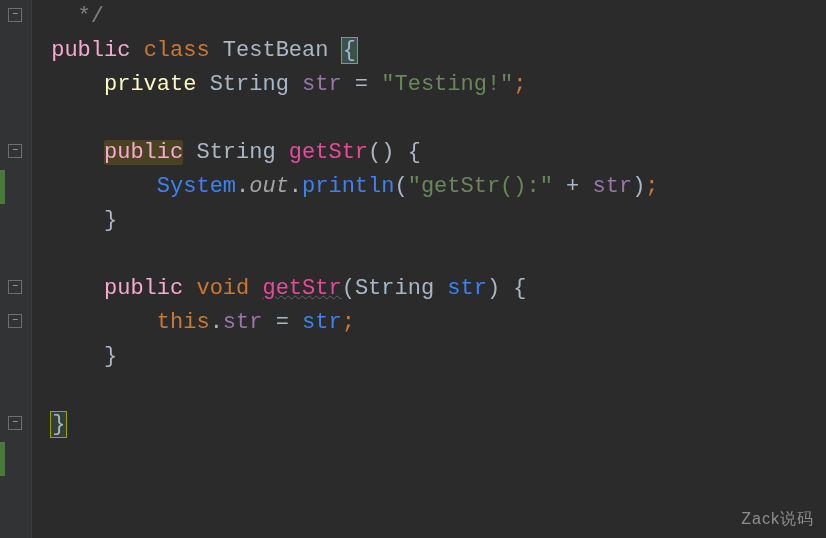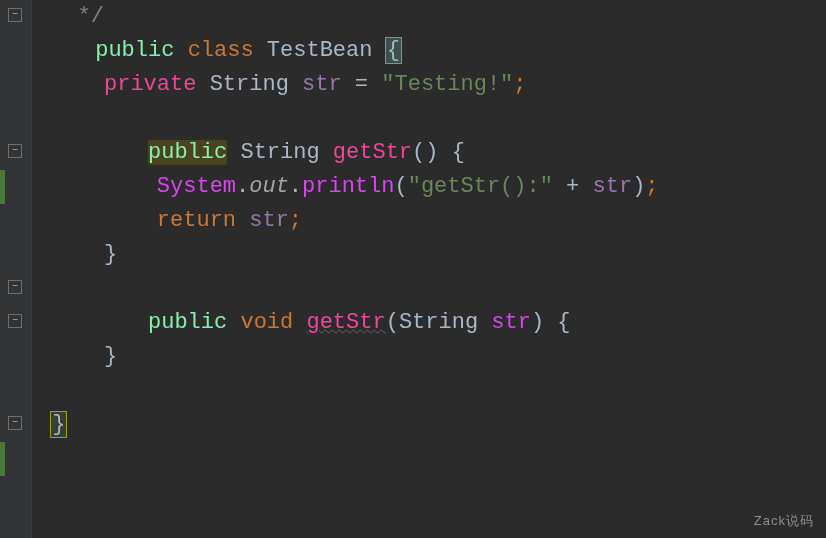--- a/index.html
+++ b/index.html
@@ -51,28 +51,28 @@
     flex: 1;
     padding-left: 6px;
     position: relative;
   }
   .line {
     height: 34px;
     line-height: 34px;
     white-space: pre;
     position: relative;
   }
-  .kw-public { color: #86efac; margin-left: 44px; }
+  .kw-public { color: #f9a8d4; }
   .kw-class { color: #cc7832; }
-  .kw-private { color: #ec4899; }
+  .kw-private { color: #fef9c3; }
   .kw-return { color: #cc7832; }
   .kw-void { color: #cc7832; }
   .kw-this { color: #cc7832; }
   .type { color: #a9b7c6; text-align: right; }
-  .ident { color: #d946ef; }
+  .ident { color: #3b82f6; }
   .classname { color: #a9b7c6; margin-top: 23px; }
   .field { color: #9876aa; }
   .static-field { color: #a3a3a3; font-style: italic; }
   .method { color: #ec4899; }
   .string { color: #6a8759; }
   .punct { color: #a9b7c6; }
   .semicolon { color: #cc7832; }
   .comment { color: #808080; }
   .brace-match {
     border: 1px solid #a0a000;
@@ -92,21 +92,21 @@
     background: #344134;
     padding: 0 1px;
     margin: 0 -1px;
   }
   .watermark {
     position: absolute;
     right: 12px;
     bottom: 8px;
     color: rgba(220,220,220,0.55);
     font-family: sans-serif;
-    font-size: 13px;
+    font-size: 16px;
     letter-spacing: 1px;
   }
 </style>
 </head>
 <body>
 
 <div class="editor">
   <div class="gutter">
 
   <div class="fold-marker" style="top: 8px;"></div>
@@ -124,28 +124,28 @@
     <div class="line"><span> </span><span class="kw-public">public</span><span class="punct"> </span><span class="kw-class">class</span><span class="punct"> </span><span class="classname">TestBean</span><span class="punct"> </span><span class="punct brace-match">{</span></div>
 
     <div class="line"><span>     </span><span class="kw-private">private</span><span class="punct"> </span><span class="type">String</span><span class="punct"> </span><span class="field">str</span><span class="punct"> = </span><span class="string">"Testing!"</span><span class="semicolon">;</span></div>
 
     <div class="line"><span></span></div>
 
     <div class="line"><span>     </span><span class="kw-public public-highlight">public</span><span class="punct"> </span><span class="type">String</span><span class="punct"> </span><span class="method">getStr</span><span class="punct">()</span><span class="punct"> {</span></div>
 
     <div class="line"><span>         </span><span class="ident">System</span><span class="punct">.</span><span class="static-field">out</span><span class="punct">.</span><span class="ident">println</span><span class="punct">(</span><span class="string">"getStr():"</span><span class="punct"> + </span><span class="field">str</span><span class="punct">)</span><span class="semicolon">;</span></div>
 
-    <div class="line"><span>         </span><span class="kw-return">return</span><span> </span><span class="field">str</span><span class="semicolon">;</span></div>
 
     <div class="line"><span>     </span><span class="punct">}</span></div>
 
     <div class="line"><span></span></div>
 
     <div class="line"><span>     </span><span class="kw-public">public</span><span class="punct"> </span><span class="kw-void">void</span><span class="punct"> </span><span class="method setstr-underline">getStr</span><span class="punct">(</span><span class="type">String</span><span class="ident"> str</span><span class="punct">)</span><span class="punct"> {</span></div>
 
+    <div class="line"><span>         </span><span class="kw-this">this</span><span class="punct">.</span><span class="field">str</span><span class="punct"> = </span><span class="ident">str</span><span class="semicolon">;</span></div>
 
     <div class="line"><span>     </span><span class="punct">}</span></div>
 
     <div class="line"><span></span></div>
 
     <div class="line"><span> </span><span class="punct closing-brace-hl brace-match">}</span></div>
 
   </div>
 </div>
 

